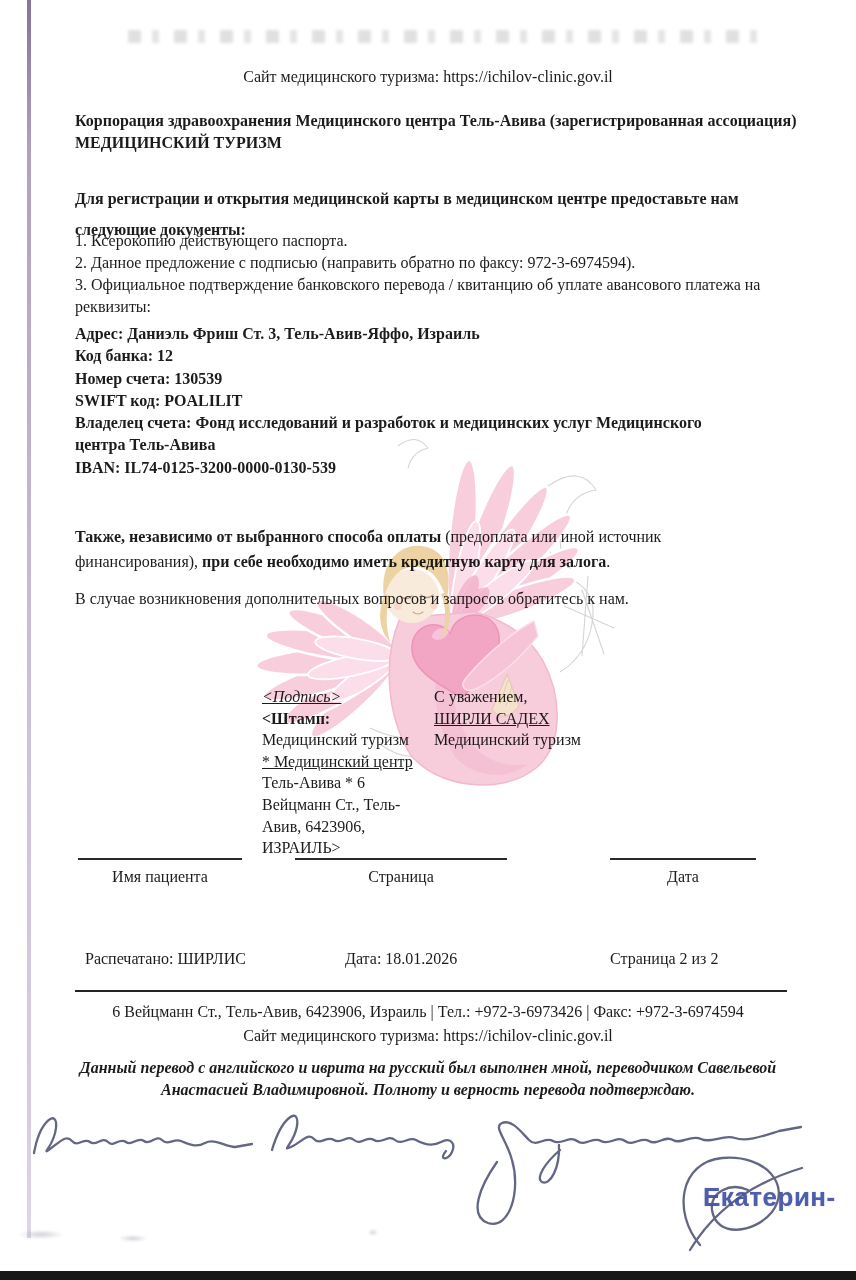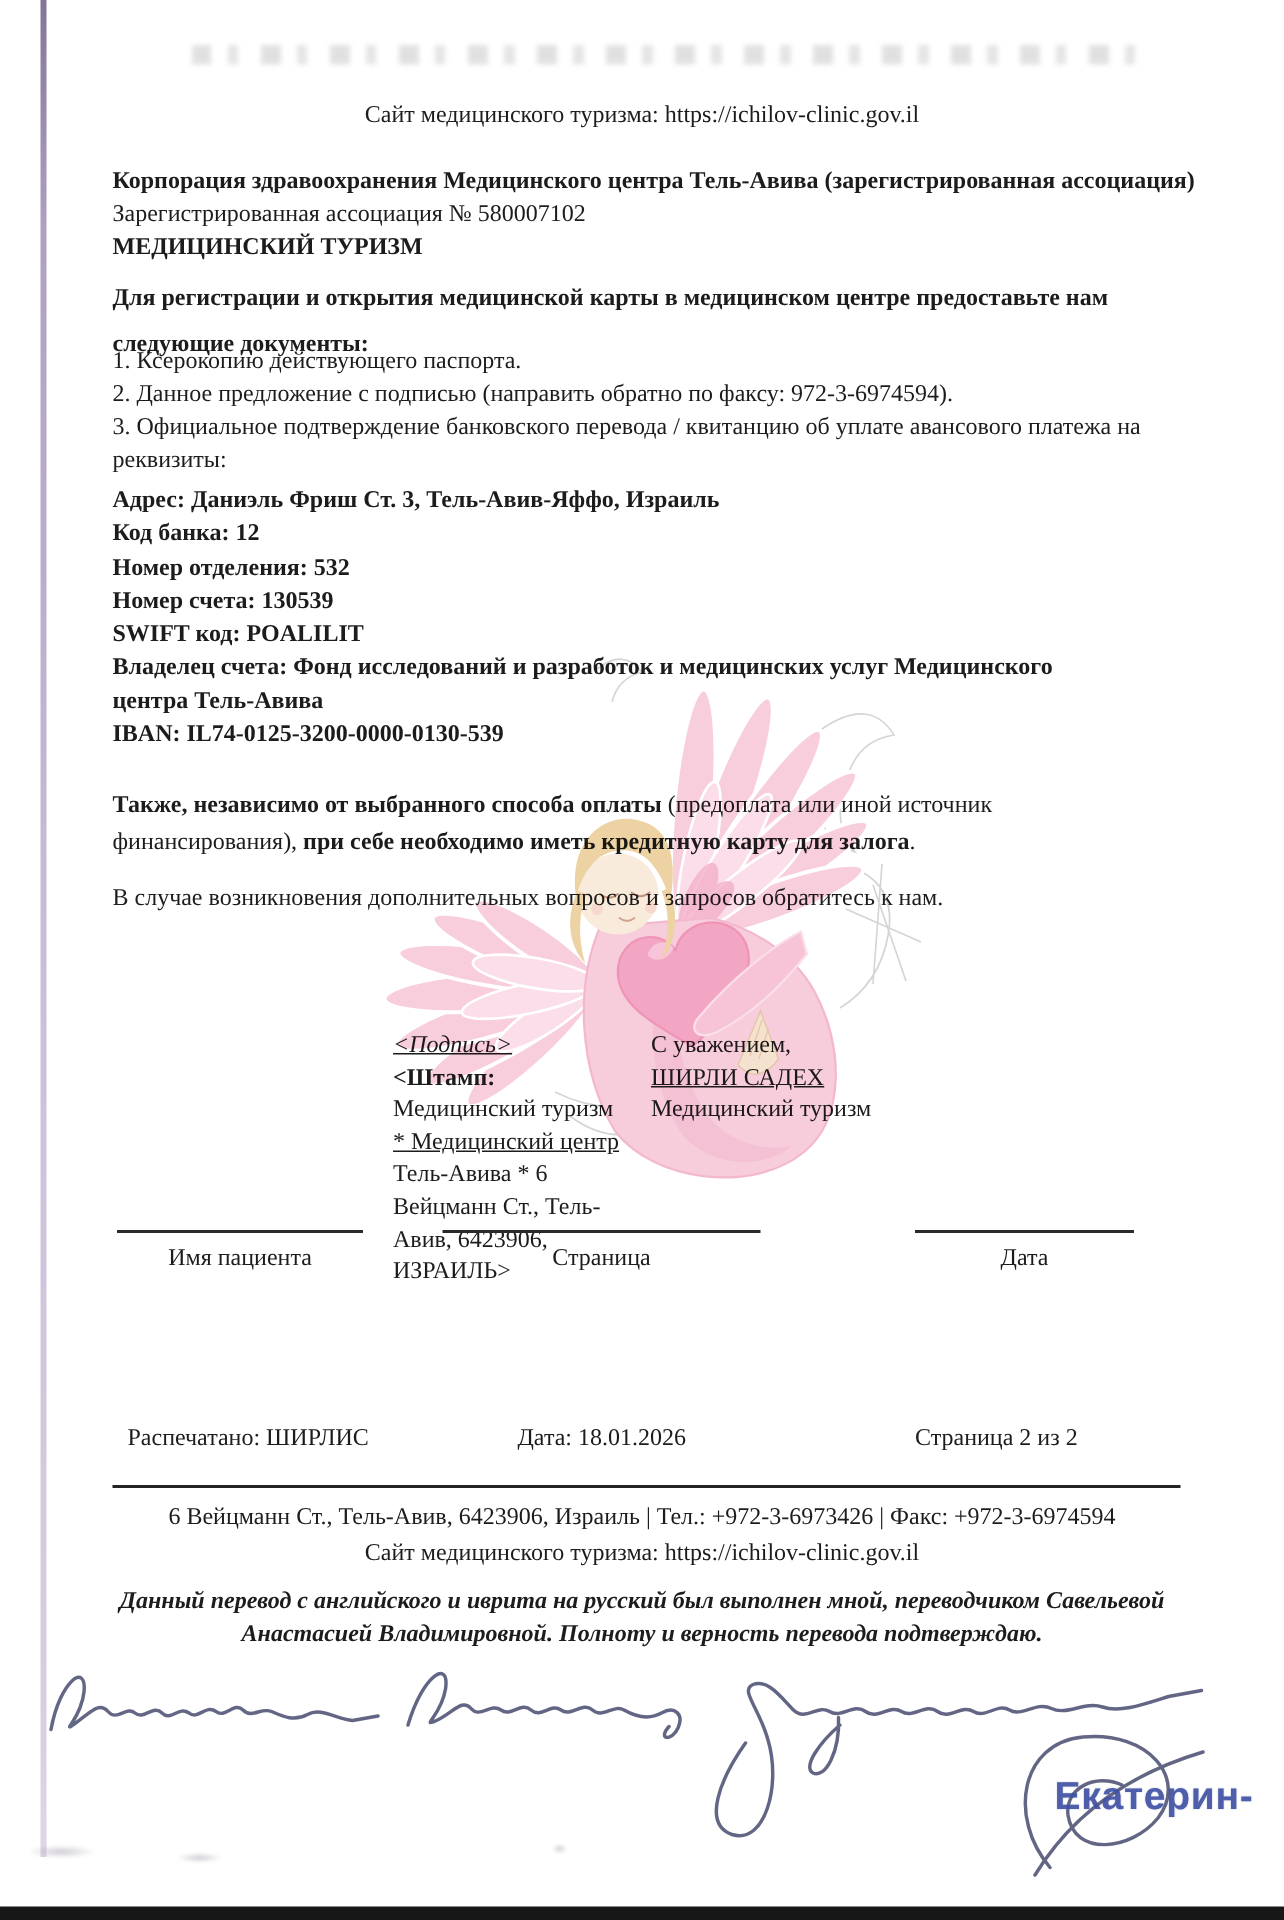--- a/index.html
+++ b/index.html
@@ -25,21 +25,21 @@
   
   .site-top{position:absolute;top:66px;}
   .corp{position:absolute;left:75px;top:110px;width:740px;}
   .intro{position:absolute;left:75px;top:183px;width:702px;line-height:31px;}
   .doc-list{position:absolute;left:75px;top:230px;width:708px;}
   .bank{position:absolute;left:75px;top:323px;width:658px;line-height:22.3px;}
   .paynote{position:absolute;left:75px;top:524px;width:650px;line-height:25px;}
   .contact{position:absolute;left:75px;top:588px;width:720px;}
   .sig-left{position:absolute;left:262px;top:686px;line-height:21.6px;white-space:nowrap;}
   .sig-right{position:absolute;left:434px;top:686px;line-height:21.6px;white-space:nowrap;}
-  .field{position:absolute;top:820px;text-align:center;}
+  .field{position:absolute;top:858px;text-align:center;}
   .field .line{border-top:2px solid #2a2a2a;margin-bottom:6px;}
   .f1{left:78px;width:164px;}
   .f2{left:295px;width:212px;}
   .f3{left:610px;width:146px;}
   .print-item{position:absolute;top:948px;white-space:nowrap;}
   .p1{left:85px;} .p2{left:345px;} .p3{left:610px;}
   .rule{position:absolute;left:75px;top:990px;width:712px;border-top:2px solid #242424;}
   .addr{position:absolute;top:1001px;}
   .site-bottom{position:absolute;top:1025px;}
   .trans{position:absolute;width:100%;left:0;text-align:center;font-style:italic;font-weight:600;
@@ -60,36 +60,34 @@
   <div class="edge-line"></div>
   <div class="ghost-row"></div>
   <div class="smudge" style="left:18px;top:1230px;width:46px;height:9px;"></div>
   <div class="smudge" style="left:118px;top:1235px;width:30px;height:7px;"></div>
   <div class="smudge" style="left:368px;top:1229px;width:10px;height:7px;"></div>
 
   <div class="abs center site-top">Сайт медицинского туризма: https://ichilov-clinic.gov.il</div>
 
   <div class="corp">
     <div class="b">Корпорация здравоохранения Медицинского центра Тель-Авива (зарегистрированная ассоциация)</div>
-    <div>Зарегистрированная ассоциация № 580007102</div>
     <div class="b">МЕДИЦИНСКИЙ ТУРИЗМ</div>
   </div>
 
   <div class="intro b">Для регистрации и открытия медицинской карты в медицинском центре предоставьте нам следующие документы:</div>
 
   <div class="doc-list">
     <div>1. Ксерокопию действующего паспорта.</div>
     <div>2. Данное предложение с подписью (направить обратно по факсу: 972-3-6974594).</div>
     <div>3. Официальное подтверждение банковского перевода / квитанцию об уплате авансового платежа на реквизиты:</div>
   </div>
 
   <div class="bank b">
     <div>Адрес: Даниэль Фриш Ст. 3, Тель-Авив-Яффо, Израиль</div>
     <div>Код банка: 12</div>
-    <div>Номер отделения: 532</div>
     <div>Номер счета: 130539</div>
     <div>SWIFT код: POALILIT</div>
     <div>Владелец счета: Фонд исследований и разработок и медицинских услуг Медицинского центра Тель-Авива</div>
     <div>IBAN: IL74-0125-3200-0000-0130-539</div>
   </div>
 
   <div class="paynote"><span class="b">Также, независимо от выбранного способа оплаты </span><span>(предоплата или иной источник финансирования), </span><span class="b">при себе необходимо иметь кредитную карту для залога</span><span>.</span></div>
 
   <div class="contact">В случае возникновения дополнительных вопросов и запросов обратитесь к нам.</div>
 

